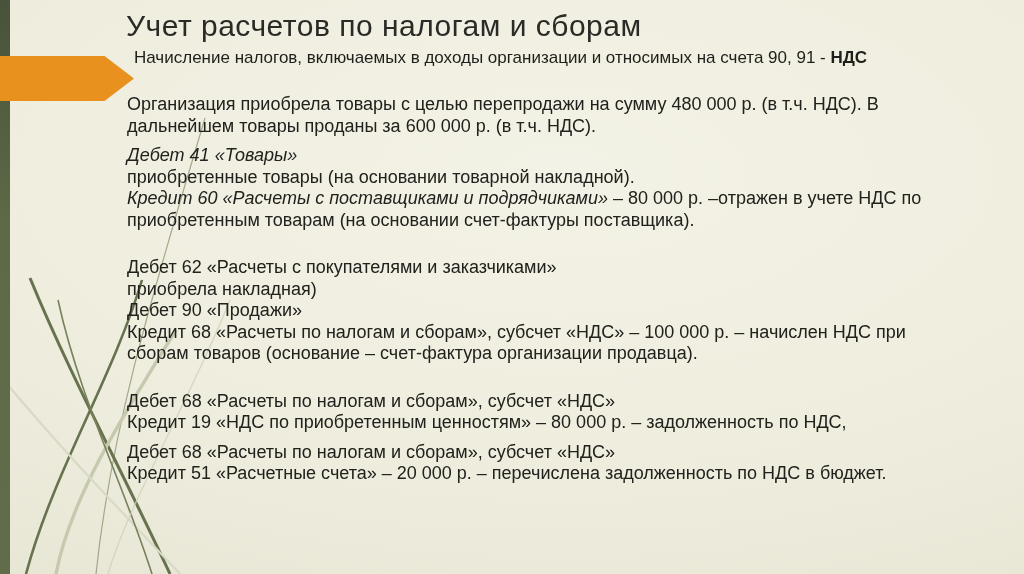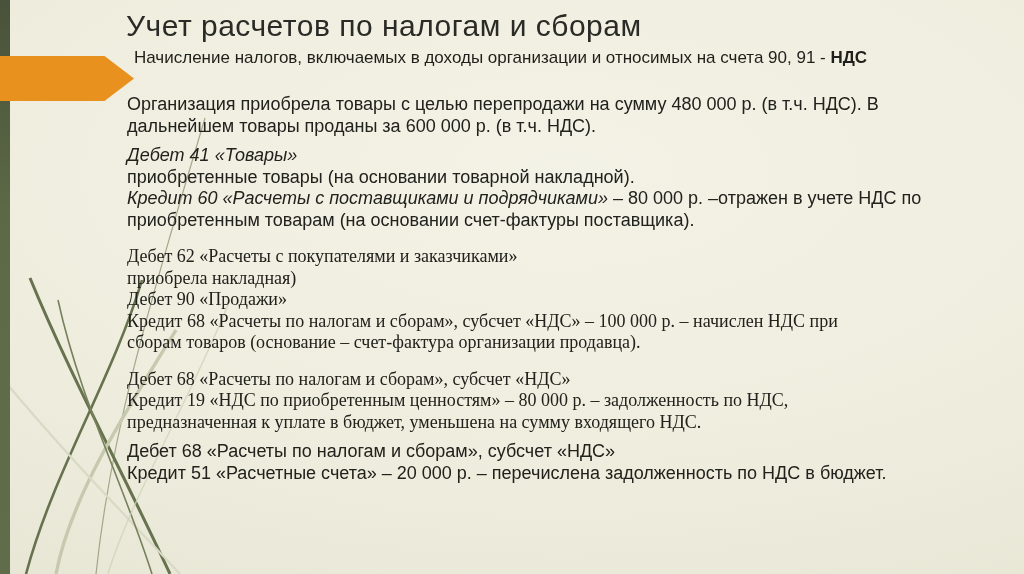--- a/index.html
+++ b/index.html
@@ -67,21 +67,21 @@
   .slide-body {
     position: absolute;
     left: 127px; top: 86px;
     width: 890px;
     font-size: 18px;
     color: #21211d;
     z-index: 5;
   }
   .body-block { margin-top: 8px; }
   .body-block.gap-small { }
-  .body-block.gap-large { margin-top: 15px; font-family: Liberation Serif, serif; }
+  .body-block.gap-large { margin-top: 26px; }
   .body-line {
     height: 21.5px;
     line-height: 21.5px;
     white-space: nowrap;
   }
   .seg-italic { font-style: italic; }
 </style>
 </head>
 <body>
 
@@ -117,19 +117,18 @@
     <div class="body-block gap-large">
       <div class="body-line"><span class="">Дебет 62 «Расчеты с покупателями и заказчиками»</span></div>
       <div class="body-line"><span class="">приобрела накладная)</span></div>
       <div class="body-line"><span class="">Дебет 90 «Продажи»</span></div>
       <div class="body-line"><span class="">Кредит 68 «Расчеты по налогам и сборам», субсчет «НДС» – 100 000 р. – начислен НДС при</span></div>
       <div class="body-line"><span class="">сборам товаров (основание – счет-фактура организации продавца).</span></div>
     </div>
     <div class="body-block gap-large">
       <div class="body-line"><span class="">Дебет 68 «Расчеты по налогам и сборам», субсчет «НДС»</span></div>
       <div class="body-line"><span class="">Кредит 19 «НДС по приобретенным ценностям» – 80 000 р. – задолженность по НДС,</span></div>
-      <div class="body-line"><span class="">предназначенная к уплате в бюджет, уменьшена на сумму входящего НДС.</span></div>
     </div>
     <div class="body-block gap-small">
       <div class="body-line"><span class="">Дебет 68 «Расчеты по налогам и сборам», субсчет «НДС»</span></div>
       <div class="body-line"><span class="">Кредит 51 «Расчетные счета» – 20 000 р. – перечислена задолженность по НДС в бюджет.</span></div>
     </div>
   </div>
 
 </body></html>

